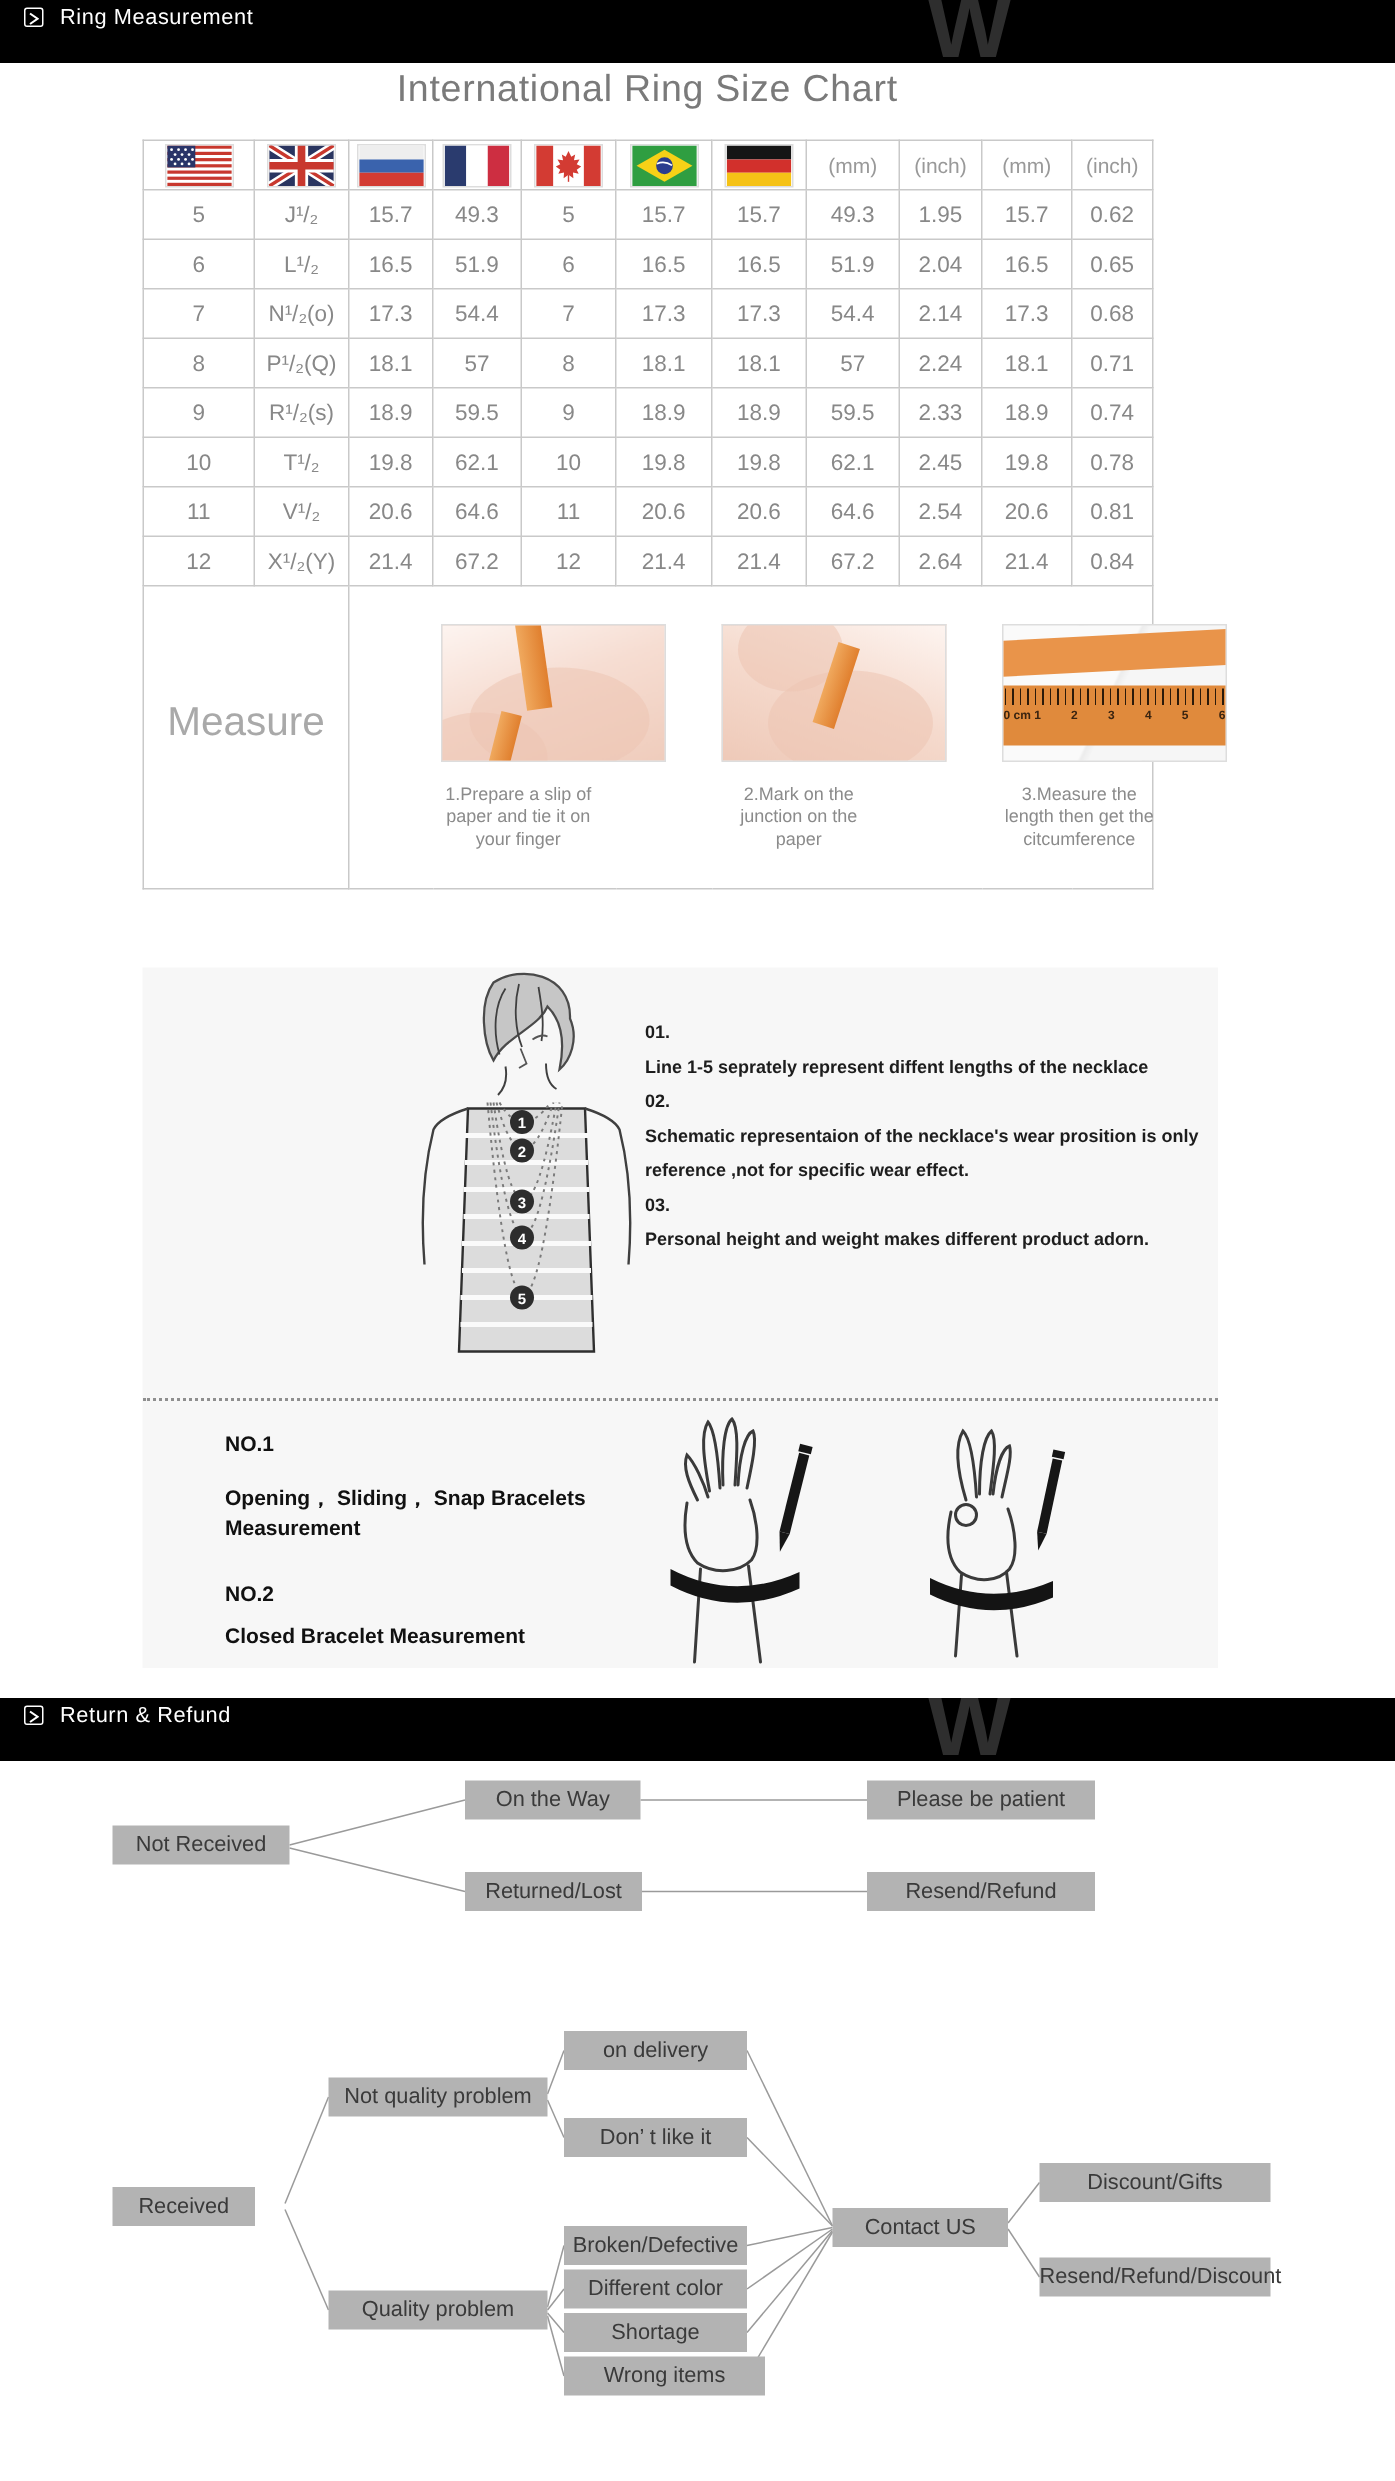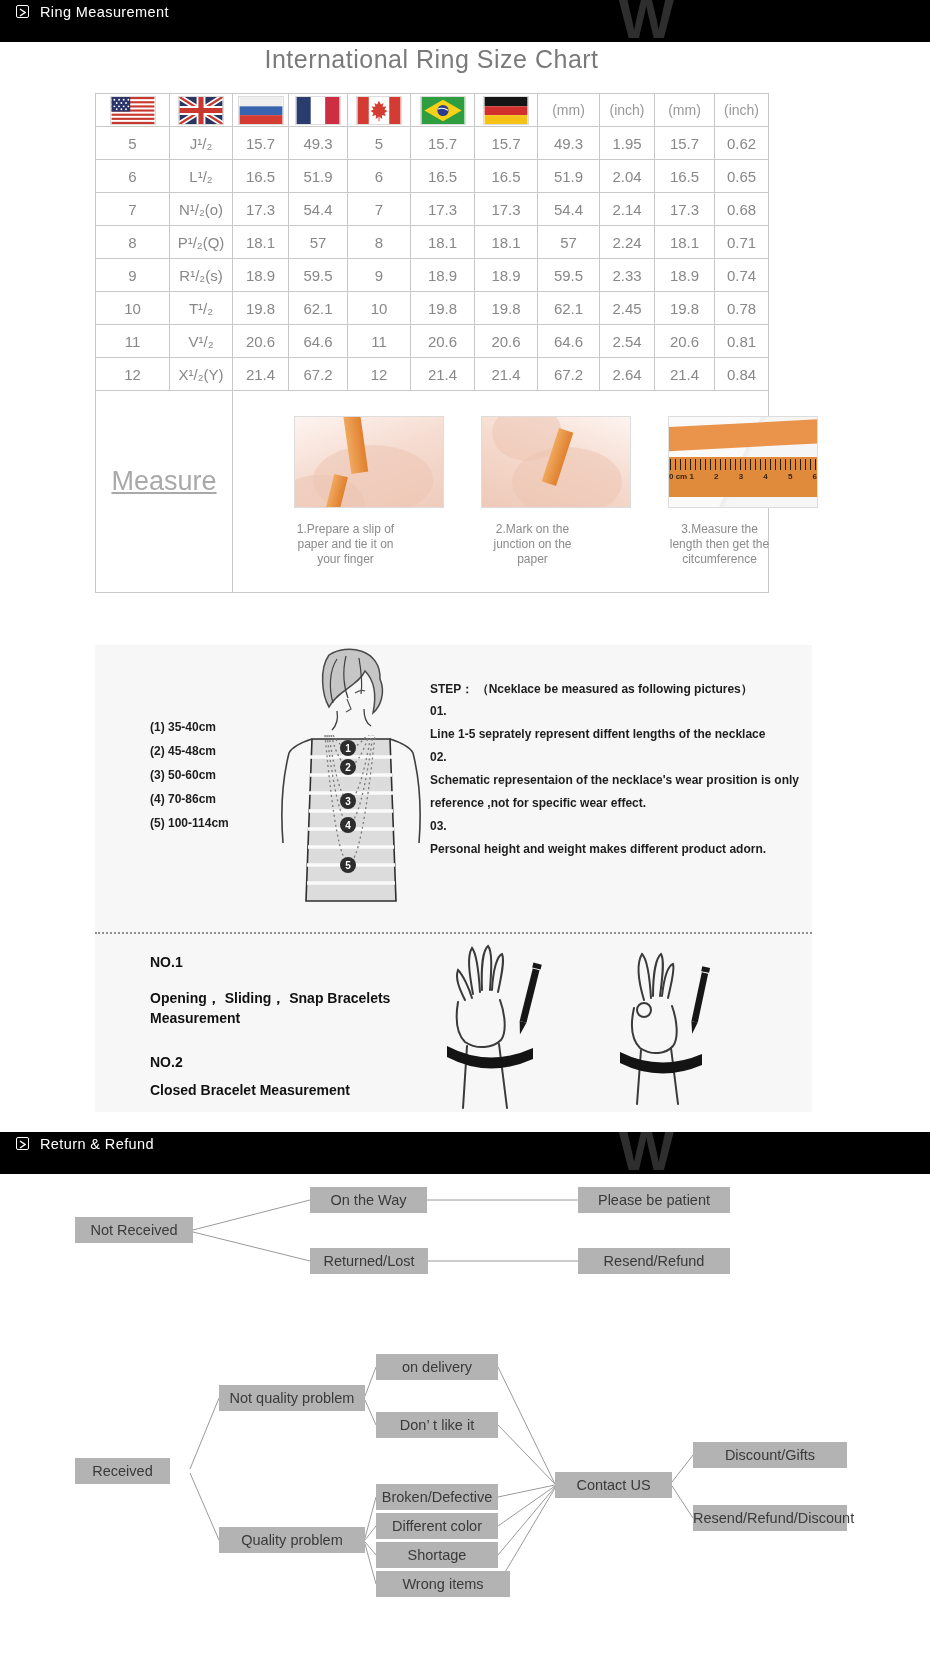--- a/index.html
+++ b/index.html
@@ -16,21 +16,21 @@
   .page-title { position:absolute; left:95px; top:45px; width:673px; text-align:center; font-size:25px; color:#7a7a7a; letter-spacing:.5px; }
 
   
   table.size { position:absolute; left:95px; top:93px; width:673px; border-collapse:collapse; table-layout:fixed; color:#888; }
   table.size th, table.size td { border:1px solid #c9c9c9; text-align:center; vertical-align:middle; font-weight:normal; }
   table.size tr.hdr th { height:37px; font-size:17px; color:#999; }
   table.size tr.units td { height:33px; font-size:14px; color:#999; }
   table.size tbody td { height:33px; font-size:15px; }
   td.flagcell svg { display:block; margin:0 auto; border:1px solid #ddd; }
   tr.measure td { vertical-align:top; }
-  .measure-lbl { font-size:27px; color:#a9a9a9; padding-top:75px; text-align:center;text-decoration:underline; }
+  .measure-lbl { font-size:27px; color:#a9a9a9; padding-top:75px; text-align:center; }
   .measure-wrap { display:flex; gap:37px; padding:25px 0 0 14px; }
   figure.mstep { width:150px;padding-left:47px; }
   .photo { width:150px; height:92px; border:1px solid #ddd; position:relative; overflow:hidden; }
   .photo.hand1 { background:linear-gradient(160deg,#fdf4f0 0%,#f6ddd2 45%,#efccbc 100%); }
   .photo.hand2 { background:linear-gradient(200deg,#fdf4f0 0%,#f5dacd 50%,#eec9b8 100%); }
   .photo .blob { position:absolute; background:#ecc5b2; opacity:.55; border-radius:50%; }
   .photo .strip { position:absolute; background:linear-gradient(90deg,#f0a95e,#e07f2e); }
   .photo.paper { background:linear-gradient(115deg,#fafafa 48%,#ececec 49%,#f6f6f6 52%); }
   .ruler { position:absolute; left:-4px; top:40px; width:160px; height:40px; background:#e08a3c; }
   .ruler .ticks { height:11px; margin-top:2px;
@@ -317,27 +317,20 @@
             </div>
             <figcaption>3.Measure the length then get the citcumference</figcaption>
           </figure>
         </div>
       </td>
     </tr>
   </tbody>
 </table>
 
 <div class="gray neck">
-  <div class="len-list">
-      <div>(1) 35-40cm</div>
-      <div>(2) 45-48cm</div>
-      <div>(3) 50-60cm</div>
-      <div>(4) 70-86cm</div>
-      <div>(5) 100-114cm</div>
-    </div>
 
   <svg class="neck-fig" width="162" height="264" viewBox="0 0 162 264">
     <path d="M62 8 C80 -4 114 2 113 32 C119 46 113 60 106 66 C111 42 104 30 98 24 C92 38 70 44 62 60 C55 48 52 22 62 8z" fill="#c6c6c6" stroke="#4a4a4a" stroke-width="1.5"></path>
     <path d="M70 12 C62 24 62 42 66 56 M79 9 C75 25 77 41 81 51 M92 11 C94 23 96 35 94 47" stroke="#3f3f3f" stroke-width="1.2" fill="none"></path>
     <path d="M88 46 q6 -4 10 -2 M80 52 l4 10 -5 3" stroke="#555" stroke-width="1.2" fill="none"></path>
     <path d="M70 64 q2 12 -5 19 M97 62 q0 13 7 17" stroke="#3f3f3f" stroke-width="1.3" fill="none"></path>
     <polygon points="45,92 123,92 129,254 39,254" fill="#dcdcdc" stroke="#2f2f2f" stroke-width="1.6"></polygon>
     <g stroke="#fafafa" stroke-width="3.4">
       <line x1="43" y1="110" x2="125" y2="110"></line>
         <line x1="43" y1="128" x2="125" y2="128"></line>
@@ -366,21 +359,20 @@
     <g fill="#fff" font-size="10" font-weight="bold" text-anchor="middle" font-family="Liberation Sans, sans-serif">
       <text x="81" y="105">1</text>
       <text x="81" y="124">2</text>
       <text x="81" y="158">3</text>
       <text x="81" y="182">4</text>
       <text x="81" y="222">5</text>
     </g>
   </svg>
 
   <div class="stepblk">
-    <div>STEP：  （Nceklace be measured as following pictures）</div>
     <div>
         <div>01.</div>
         <div>Line 1-5 seprately represent diffent lengths of the necklace</div>
         <div>02.</div>
         <div>Schematic representaion of the necklace's wear prosition is only</div>
         <div>reference ,not for specific wear effect.</div>
         <div>03.</div>
         <div>Personal height and weight makes different product adorn.</div>
       </div>
   </div>

